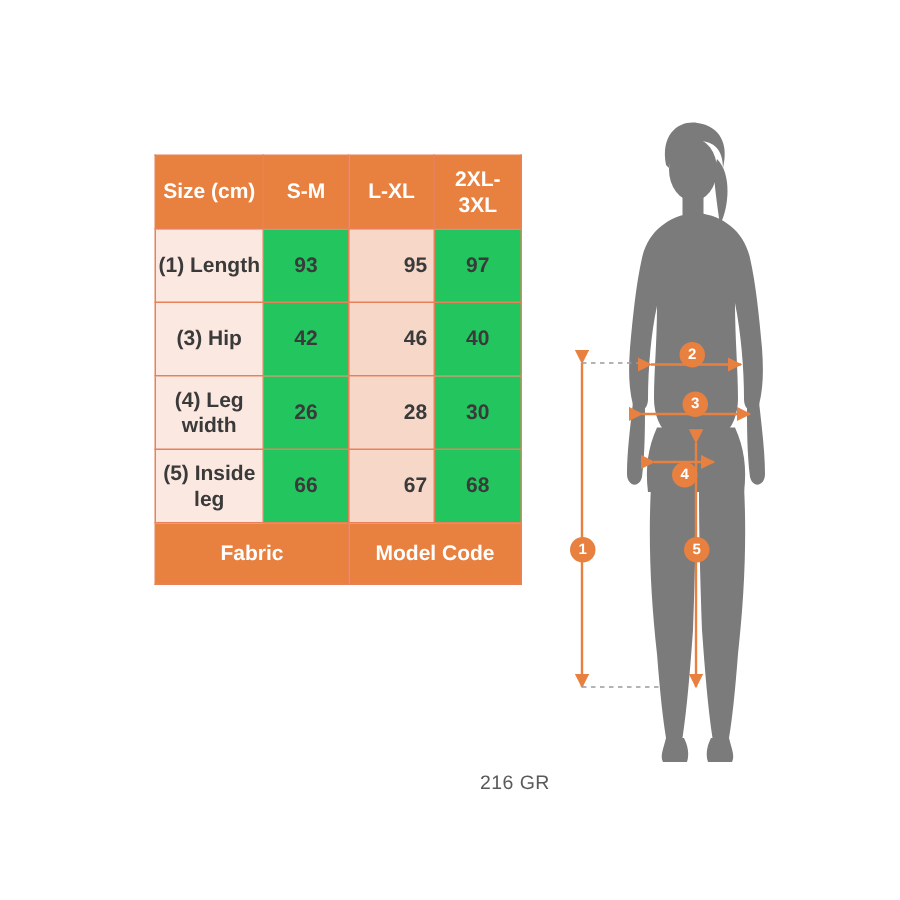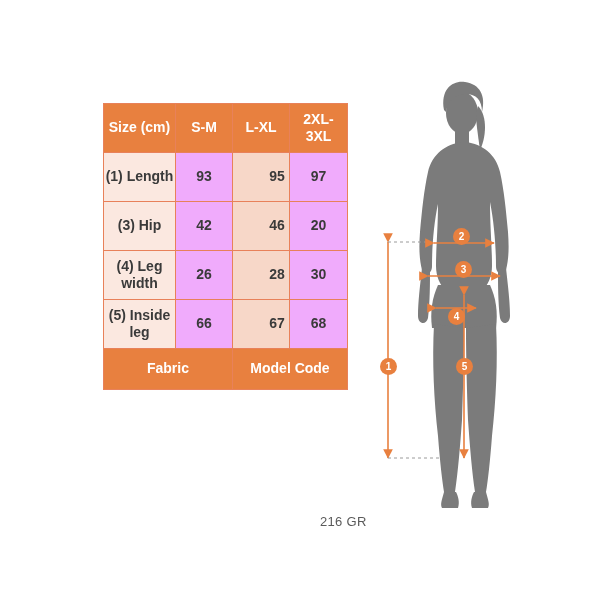--- a/index.html
+++ b/index.html
@@ -51,21 +51,21 @@
     height: 44px;
   }
   .row-label {
     background: #fbe8e0;
     font-size: 11px;
     height: 44px;
     width: 72px;
     font-weight: bold;
   }
   .row-val {
-    background: #f0abfc;
+    background: #22c55e;
     font-size: 13px;
     font-weight: bold;
     height: 44px;
   }
   .row-val.alt {
     background: #f7d7c8;
     padding-left: 33px;
   }
   .fabric-hdr {
     background: #e8803f;
@@ -142,21 +142,21 @@
           <td class="row-val">93</td>
           <td class="row-val alt">95</td>
           <td class="row-val">97</td>
         </tr>
 
 
         <tr>
           <td class="row-label">(3) Hip</td>
           <td class="row-val">42</td>
           <td class="row-val alt">46</td>
-          <td class="row-val">20</td>
+          <td class="row-val">40</td>
         </tr>
 
         <tr>
           <td class="row-label">(4) Leg width</td>
           <td class="row-val">26</td>
           <td class="row-val alt">28</td>
           <td class="row-val">30</td>
         </tr>
 
         <tr>

